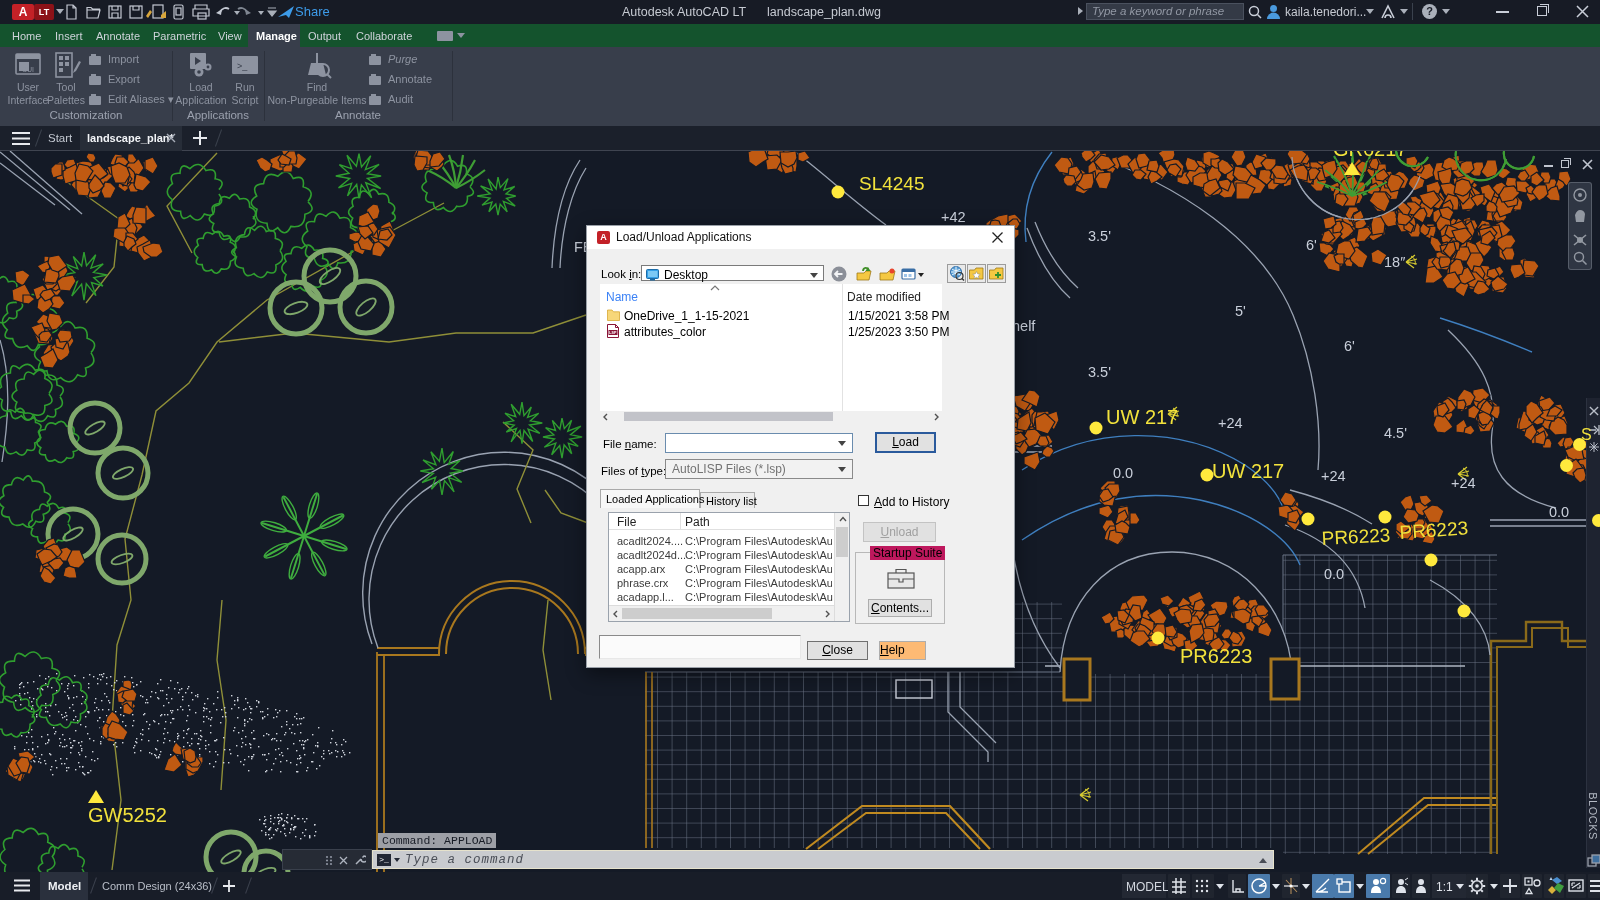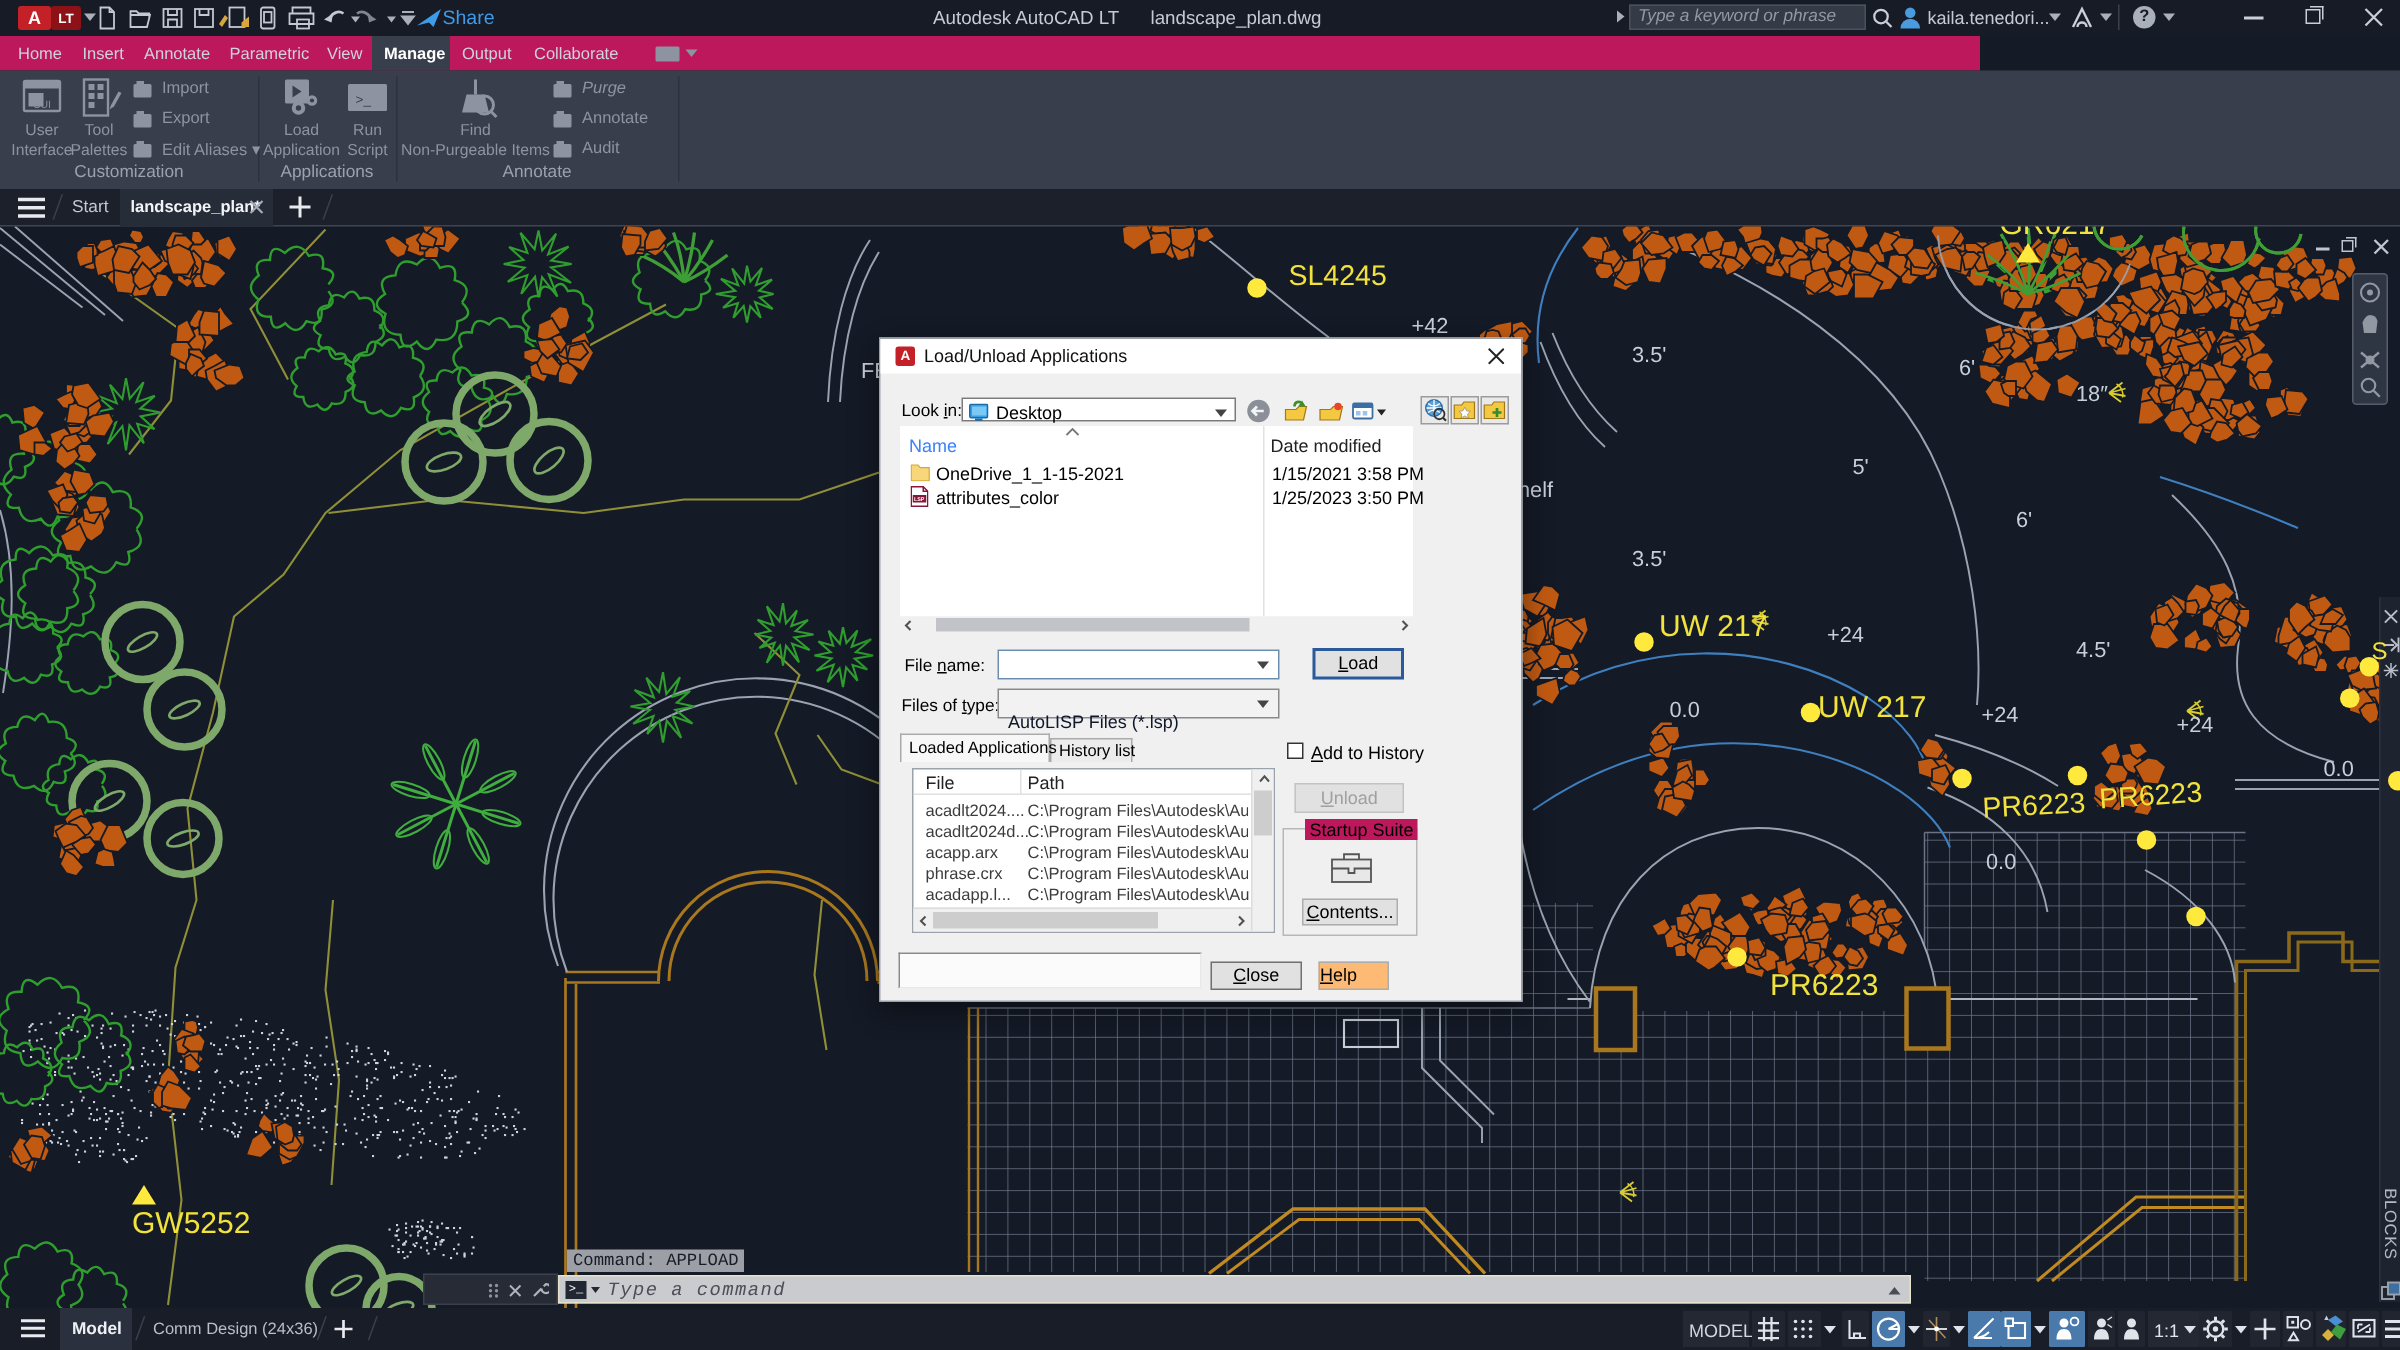--- a/index.html
+++ b/index.html
@@ -60,21 +60,21 @@
 <div class="abs" style="left:1412px;top:3px;width:1px;height:17px;background:#3a414d;"></div>
 <div class="abs" style="left:1422px;top:4px;width:15px;height:15px;border-radius:50%;background:#aab0ba;color:#171b25;font-size:11px;font-weight:bold;text-align:center;line-height:15px;">?</div>
 <div class="abs" style="left:1442px;top:9px;border-left:4px solid transparent;border-right:4px solid transparent;border-top:5px solid #aab0ba;"></div>
 <div class="abs" style="left:1496px;top:11px;width:13px;height:1.6px;background:#c9ced8;"></div>
 <div class="abs" style="left:1537px;top:6px;width:10px;height:10px;border:1.4px solid #c9ced8;"></div>
 <div class="abs" style="left:1540px;top:4px;width:9px;height:9px;border:1.4px solid #c9ced8;border-left:none;border-bottom:none;"></div>
 <svg class="abs" style="left:1576px;top:5px" width="13" height="13" viewBox="0 0 13 13">
       <path d="M1 1 L12 12 M12 1 L1 12" stroke="#c9ced8" stroke-width="1.5"></path>
     </svg>
 </div>
-<div class="abs" style="left:0;top:24px;width:1320px;height:23px;background:#be185d;">
+<div class="abs" style="left:0;top:24px;width:1600px;height:23px;background:#14532d;">
     <div class="abs" style="left:248px;top:0;width:52px;height:23px;background:#383e4b;"></div>
     <div class="abs" style="left:12px;top:6px;font-size:11px;color:#cfd3da;font-weight:normal;">Home</div>
     <div class="abs" style="left:55px;top:6px;font-size:11px;color:#cfd3da;font-weight:normal;">Insert</div>
     <div class="abs" style="left:96px;top:6px;font-size:11px;color:#cfd3da;font-weight:normal;">Annotate</div>
     <div class="abs" style="left:153px;top:6px;font-size:11px;color:#cfd3da;font-weight:normal;">Parametric</div>
     <div class="abs" style="left:218px;top:6px;font-size:11px;color:#cfd3da;font-weight:normal;">View</div>
     <div class="abs" style="left:256px;top:6px;font-size:11px;color:#ffffff;font-weight:bold;">Manage</div>
     <div class="abs" style="left:308px;top:6px;font-size:11px;color:#cfd3da;font-weight:normal;">Output</div>
     <div class="abs" style="left:356px;top:6px;font-size:11px;color:#cfd3da;font-weight:normal;">Collaborate</div>
     <div class="abs" style="left:437px;top:7px;width:16px;height:10px;background:#8d93a0;border-radius:1px;"></div>
@@ -1967,21 +1967,21 @@
         <path d="M2 1 L5 4 L2 7" stroke="#505050" stroke-width="1.4" fill="none"></path>
       </svg>
 </div>
     <div class="abs" style="left:16px;top:212px;font-size:11.5px;">File <span style="text-decoration:underline">n</span>ame:</div>
     <div class="abs" style="left:78px;top:207px;width:188px;height:20px;background:#fff;border:1px solid #6a8cae;">
 <div class="abs" style="left:172px;top:7px;border-left:4px solid transparent;border-right:4px solid transparent;border-top:5px solid #444;"></div>
     </div>
     <div class="abs" style="left:288px;top:206px;width:61px;height:21px;background:#e1e1e1;border:2px solid #2a5a9c;text-align:center;line-height:17px;"><span style="text-decoration:underline">L</span>oad</div>
     <div class="abs" style="left:14px;top:239px;font-size:11.5px;">Files of <span style="text-decoration:underline">t</span>ype:</div>
     <div class="abs" style="left:78px;top:233px;width:188px;height:20px;background:#f2f2f2;border:1px solid #8a8a8a;">
-<div class="abs" style="left:6px;top:2px;color:#0f172a;margin-top:12px;">AutoLISP Files (*.lsp)</div>
+<div class="abs" style="left:6px;top:2px;color:#737373;">AutoLISP Files (*.lsp)</div>
 <div class="abs" style="left:172px;top:7px;border-left:4px solid transparent;border-right:4px solid transparent;border-top:5px solid #444;"></div>
     </div>
     <div class="abs" style="left:13px;top:263px;width:100px;height:19px;background:#f7f7f7;border:1px solid #aaa;border-bottom:none;z-index:3;">
       <div class="abs" style="left:5px;top:3px;white-space:nowrap;font-size:11px;">Loaded Applications</div>
     </div>
     <div class="abs" style="left:113px;top:266px;width:55px;height:16px;background:#ececec;border:1px solid #aaa;border-bottom:none;">
       <div class="abs" style="left:5px;top:2px;white-space:nowrap;font-size:11px;">History list</div>
     </div>
     <div class="abs" style="left:271px;top:269px;width:11px;height:11px;background:#fff;border:1px solid #333;"></div>
 <div class="abs" style="left:287px;top:269px;"><span style="text-decoration:underline">A</span>dd to History</div>

